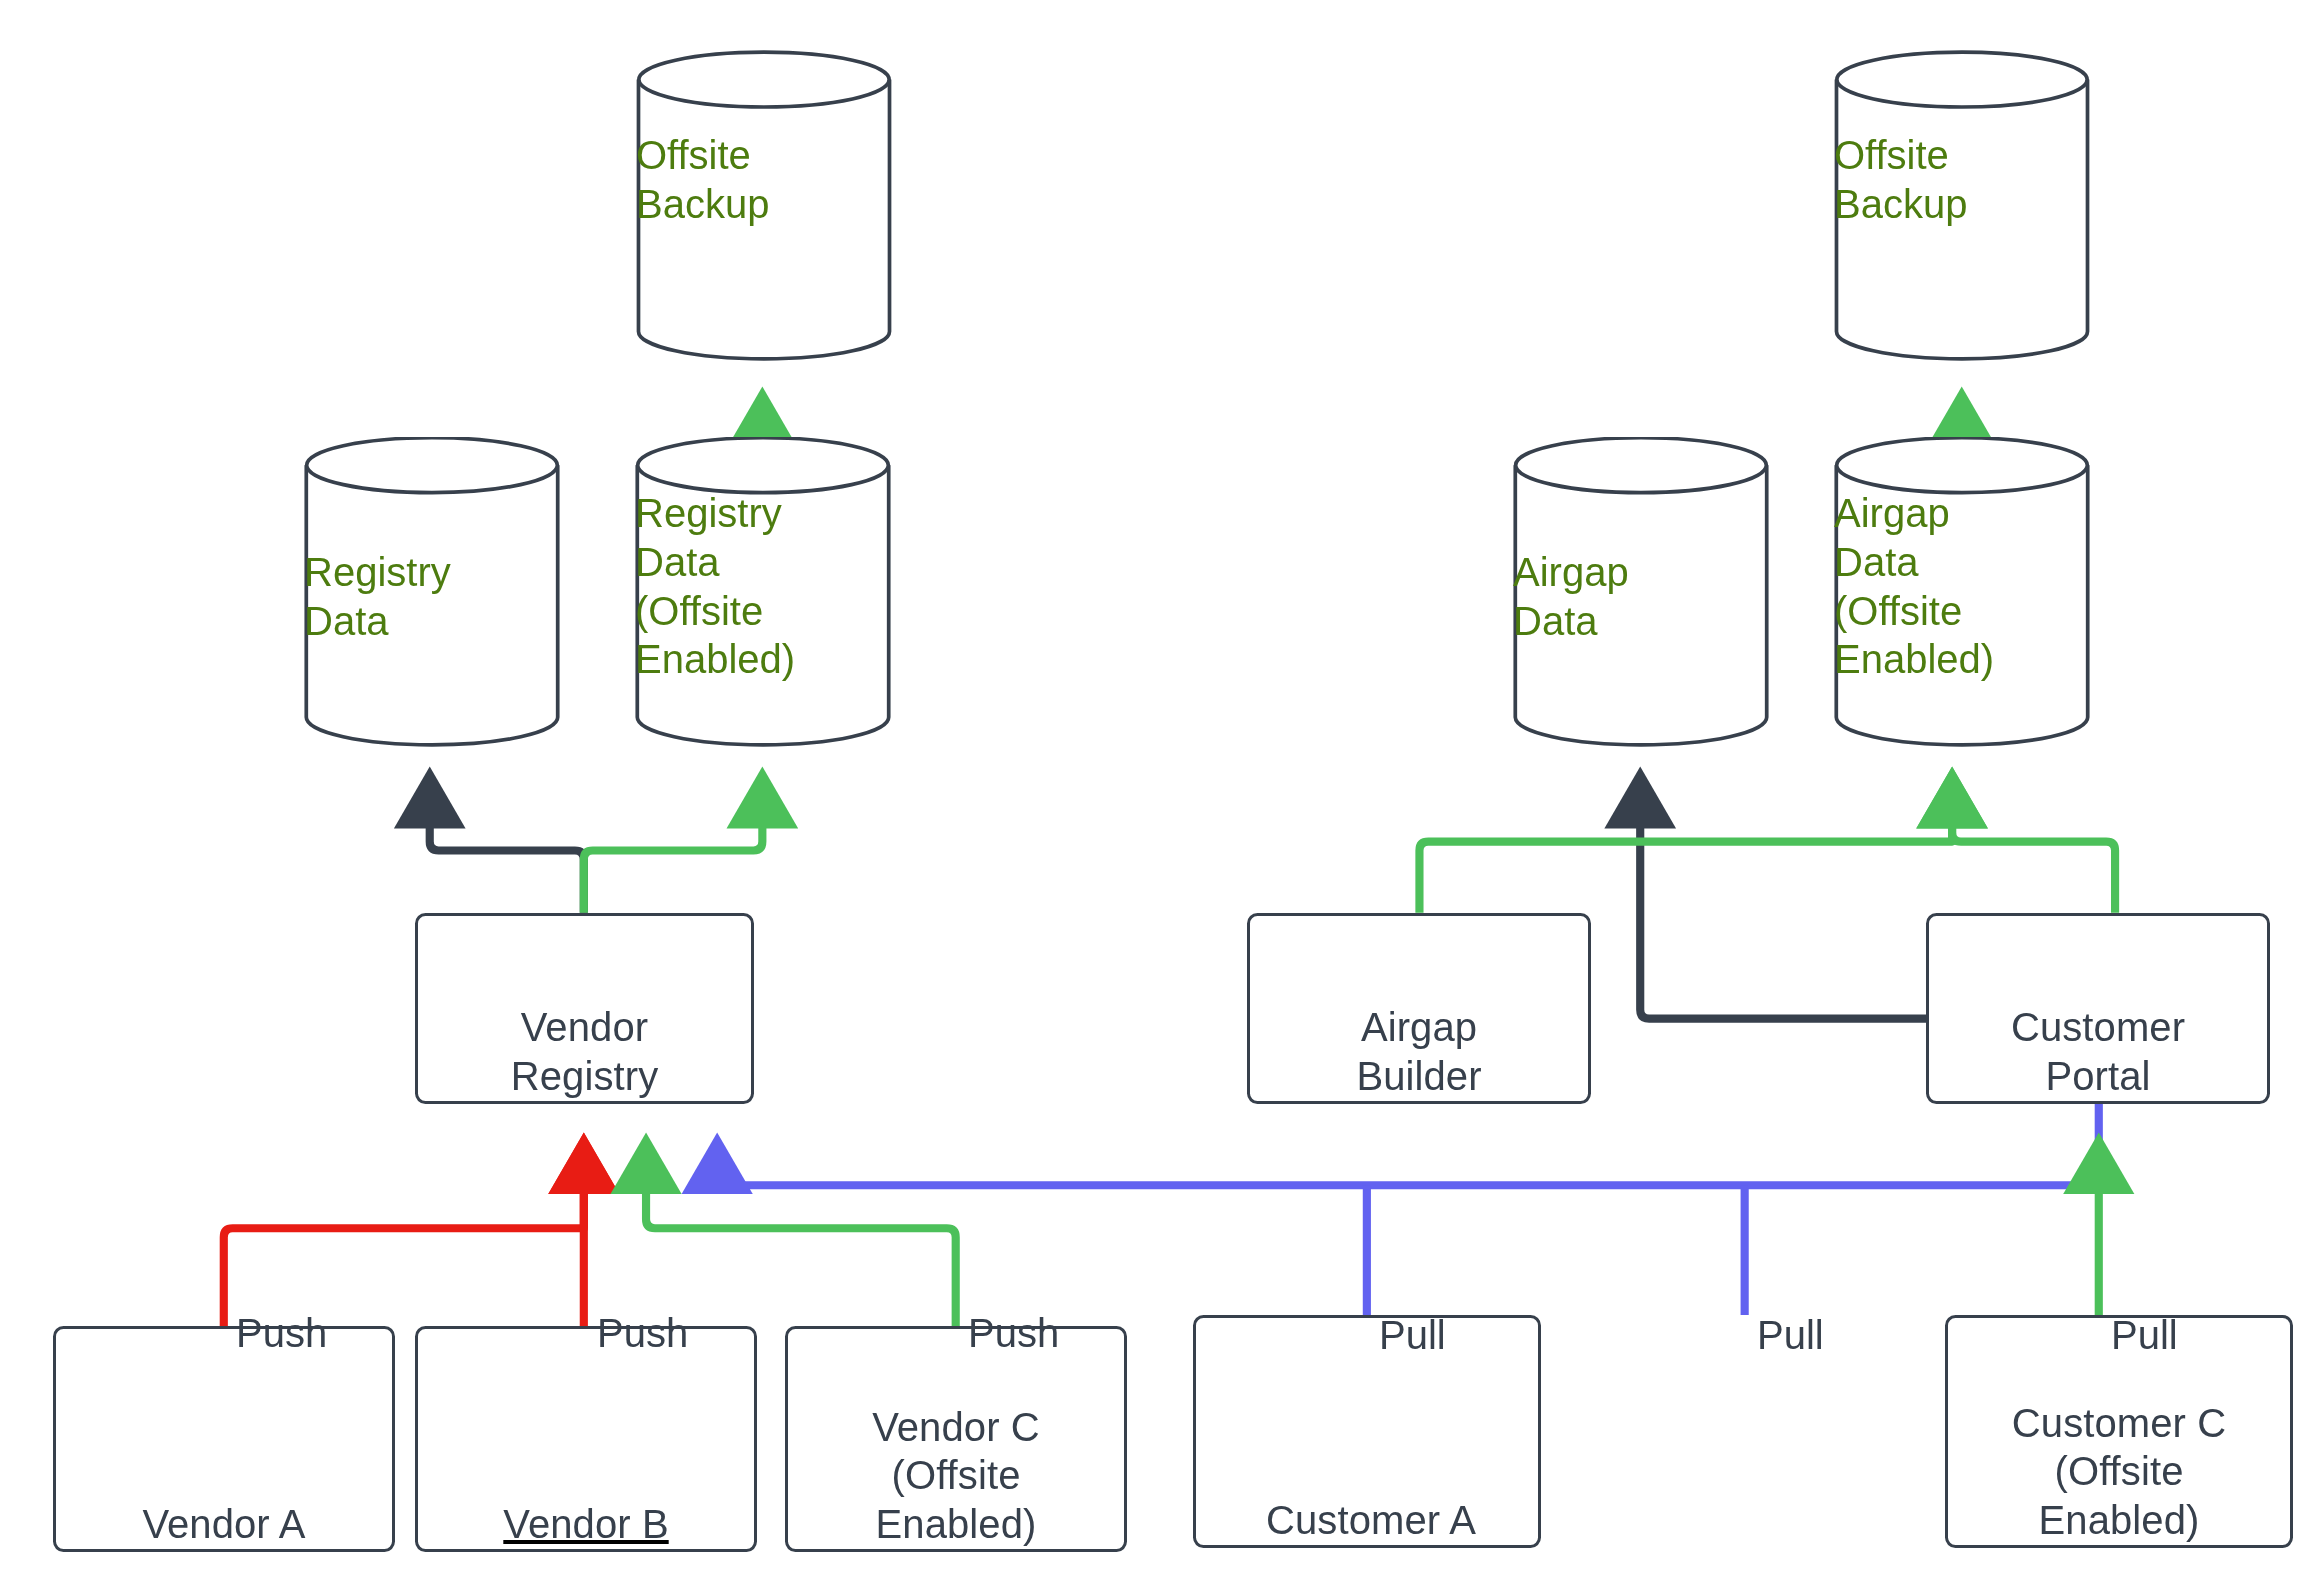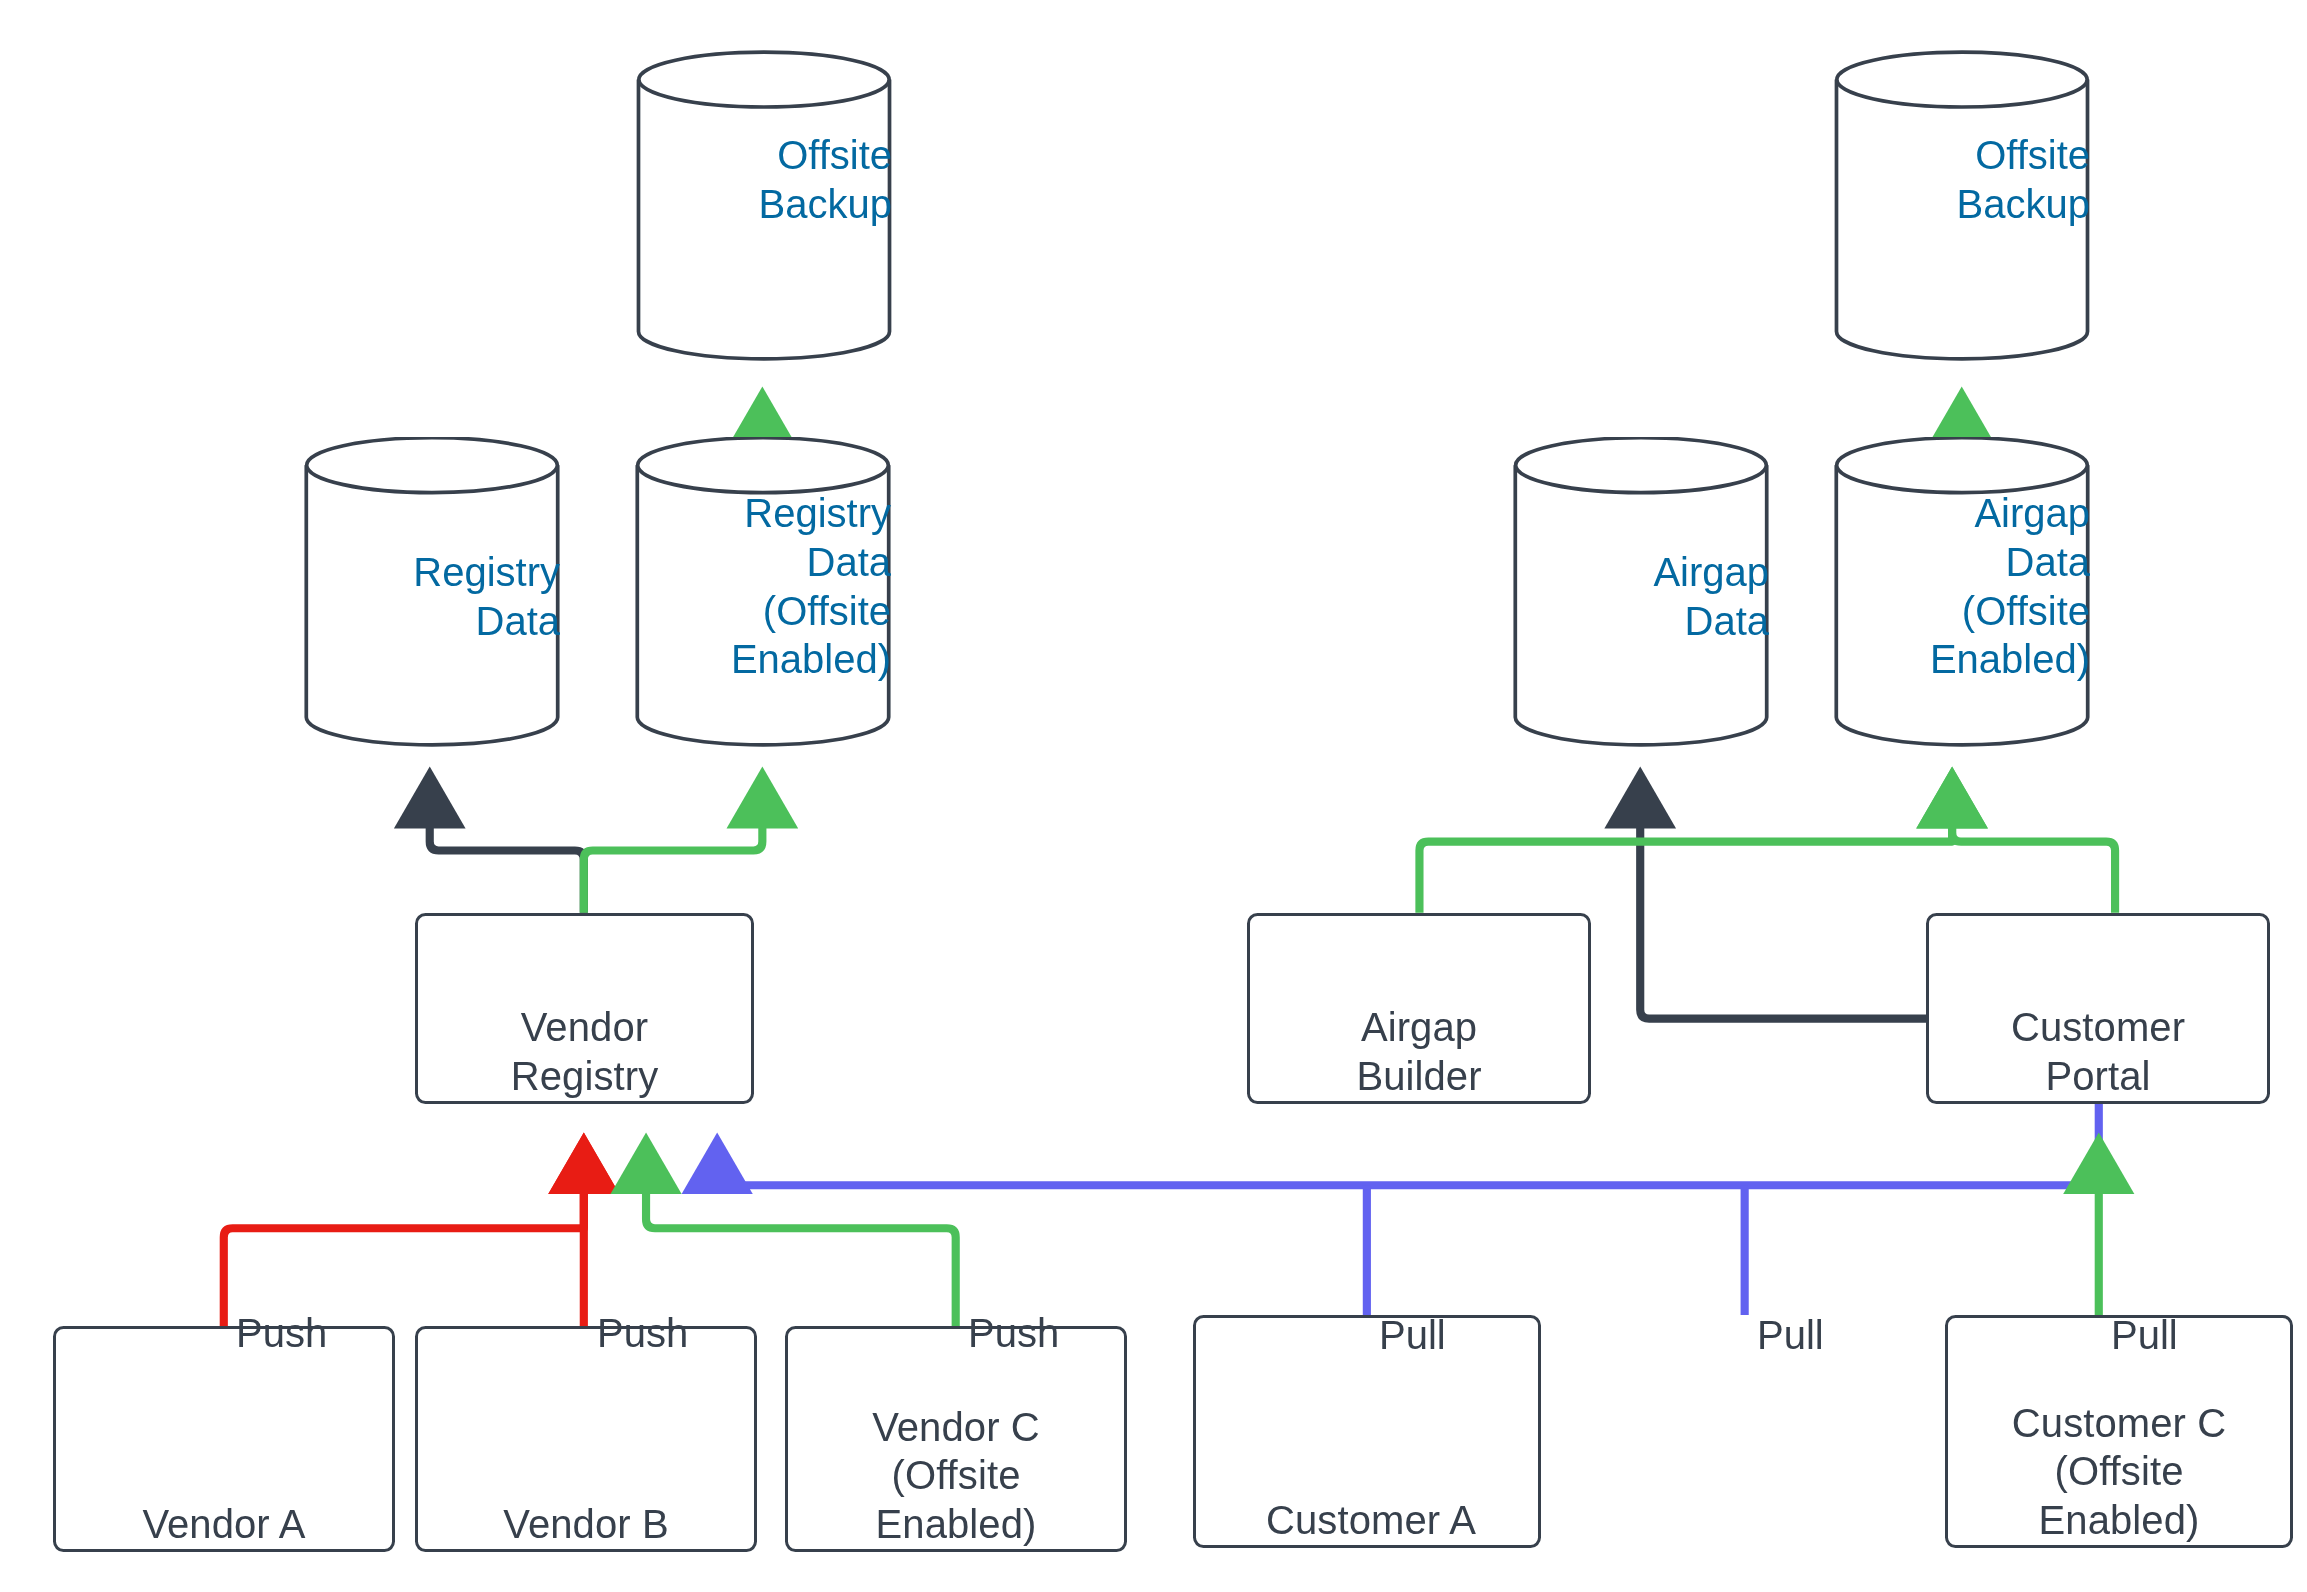--- a/index.html
+++ b/index.html
@@ -4,21 +4,21 @@
 <style>
   html,body{margin:0;padding:0;background:#ffffff;}
   body{font-family:"Liberation Sans","DejaVu Sans",sans-serif;}
   #stage{position:relative;width:2307px;height:1592px;background:#ffffff;overflow:hidden;}
   #wires{position:absolute;left:0;top:0;width:2307px;height:1592px;}
   .node{position:absolute;box-sizing:border-box;display:flex;align-items:flex-end;justify-content:center;text-align:center;}
   .boxnode{border:3.7px solid #37404C;border-radius:10.4px;background:#ffffff;}
   .boxnode .lbl{font-size:40px;line-height:1.22;color:#37404C;letter-spacing:0.1px;}
   .cylwrap{position:absolute;}
   .cylwrap svg{position:absolute;left:0;top:0;}
-  .cyltext{position:absolute;left:0;width:100%;text-align:right;font-size:40px;line-height:1.22;color:#0369a1;pointer-events:none;}
+  .cyltext{position:absolute;left:0;width:100%;text-align:left;font-size:40px;line-height:1.22;color:#4d7c0f;pointer-events:none;}
   .edgelbl{position:absolute;font-size:40px;color:#37404C;white-space:nowrap;margin-top:48px;}
 </style>
 </head>
 <body>
 
 <div id="stage">
 
   <svg id="wires" viewBox="0 0 3114 2149">
     <defs>
       <marker id="ah-green" markerWidth="10" markerHeight="10" refX="6.4" refY="5" orient="auto" markerUnits="strokeWidth">
@@ -137,21 +137,21 @@
 
   <div class="node boxnode" style="left:53px;top:1326px;width:342px;height:226px;">
     <span class="lbl" style="white-space:pre-line;">Vendor A</span>
   </div>
 
   <div class="node boxnode" style="left:1926px;top:913px;width:344px;height:191px;">
     <span class="lbl" style="white-space:pre-line;">Customer
 Portal</span>
   </div>
 
-  <div class="node boxnode" style="left:415px;top:1326px;width:342px;height:226px;">
+  <div class="node boxnode" style="left:415px;top:1326px;width:342px;height:226px;text-decoration:underline;">
     <span class="lbl" style="white-space:pre-line;">Vendor B</span>
   </div>
 
   <div class="node boxnode" style="left:785px;top:1326px;width:342px;height:226px;">
     <span class="lbl" style="white-space:pre-line;">Vendor C
 (Offsite
 Enabled)</span>
   </div>
 
   <div class="node boxnode" style="left:1193px;top:1315px;width:348px;height:233px;padding-left:8px;">

